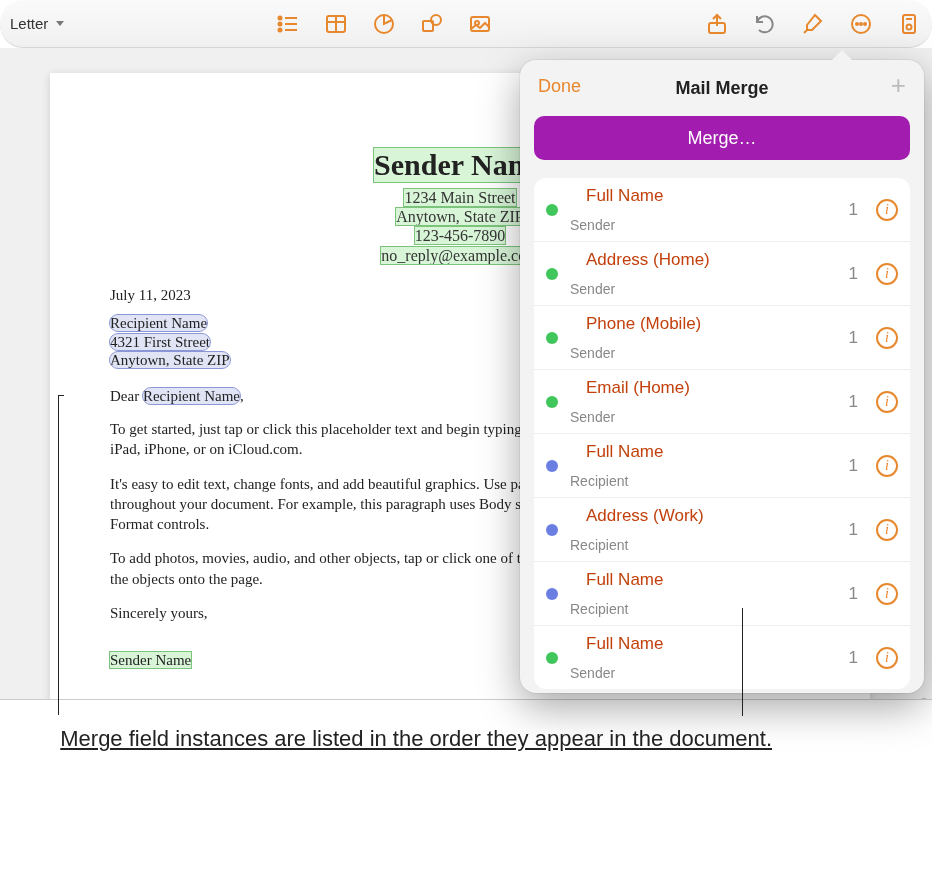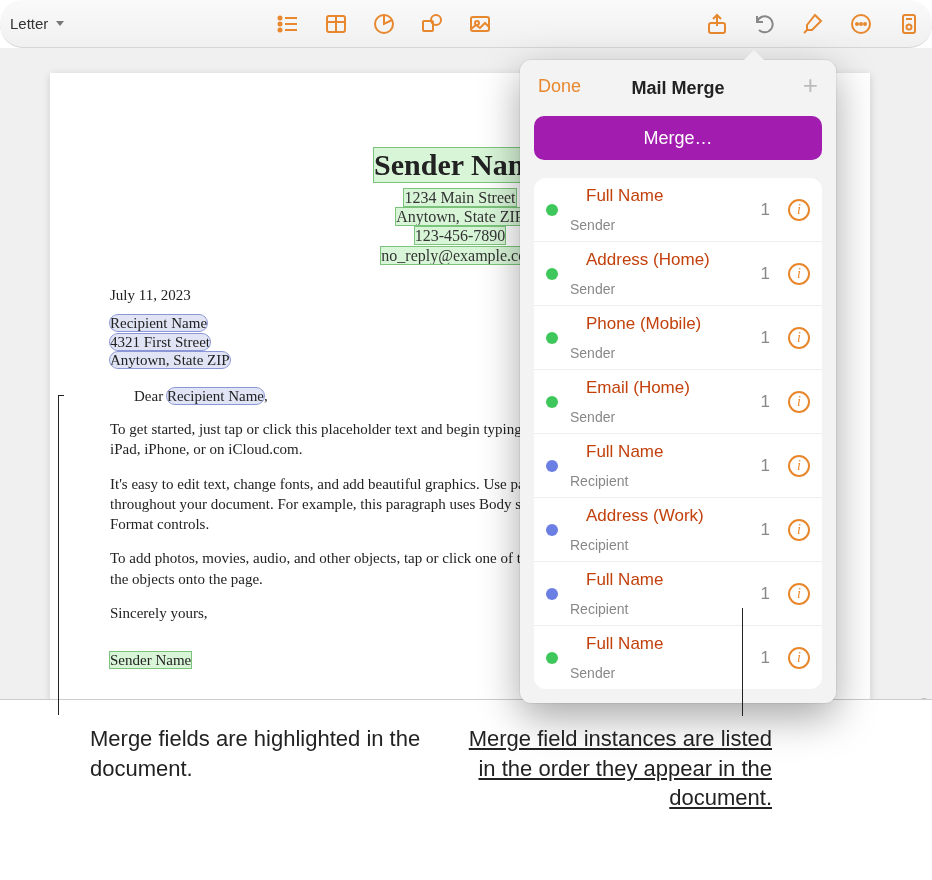--- a/index.html
+++ b/index.html
@@ -53,33 +53,33 @@
     text-align:center;
     display:block;
     width:fit-content;
     margin:0 auto 6px auto;
   }
   .sender-lines { text-align:center; font-size:16px; line-height:1.2; color:#333;}
   .hl-green { background:#d8f5d8; outline:1px solid #7cc47c; }
   .hl-blue  { background:#e0e4f5; outline:1px solid #8a96d6;border-radius:8px; }
   .date { margin-top:22px; font-size:15px;}
   .recip-block { margin-top:10px; font-size:15px; line-height:1.25;}
-  .greeting { margin-top:18px; font-size:15px;margin-left:24px;}
+  .greeting { margin-top:18px; font-size:15px;}
   .body-para { margin-top:14px; font-size:15px; line-height:1.35;}
   .signoff { margin-top:16px; font-size:15px;}
   .sig-name { margin-top:30px; font-size:15px;}
   
   .popover {
     position:absolute;
     top:60px; left:520px;
-    width:316px;
+    width:404px;
     background:#f4f3f4;
-    border-radius:11px;
+    border-radius:16px;
     box-shadow:0 14px 40px rgba(0,0,0,.35), 0 0 0 1px rgba(0,0,0,.05);
-    padding:14px 14px 14px 14px;
+    padding:14px 14px 4px 14px;
   }
   .popover::before{
     content:"";
     position:absolute;
     top:-10px; right:70px;
     width:0;height:0;
     border-left:12px solid transparent;
     border-right:12px solid transparent;
     border-bottom:12px solid #f4f3f4;
   }
@@ -338,15 +338,14 @@
         <span class="info-icon">i</span>
       </div>
     </div>
 </div>
 
 <div class="lead-line lead-h1"></div>
 <div class="lead-line lead-v1"></div>
 <div class="lead-line lead-v2"></div>
 
 <div class="callouts">
-  <div class="co-left">Merge fields are highlighted in the document.</div>
   <div class="co-right">Merge field instances are listed in the order they appear in the document.</div>
 </div>
 
 </body></html>

